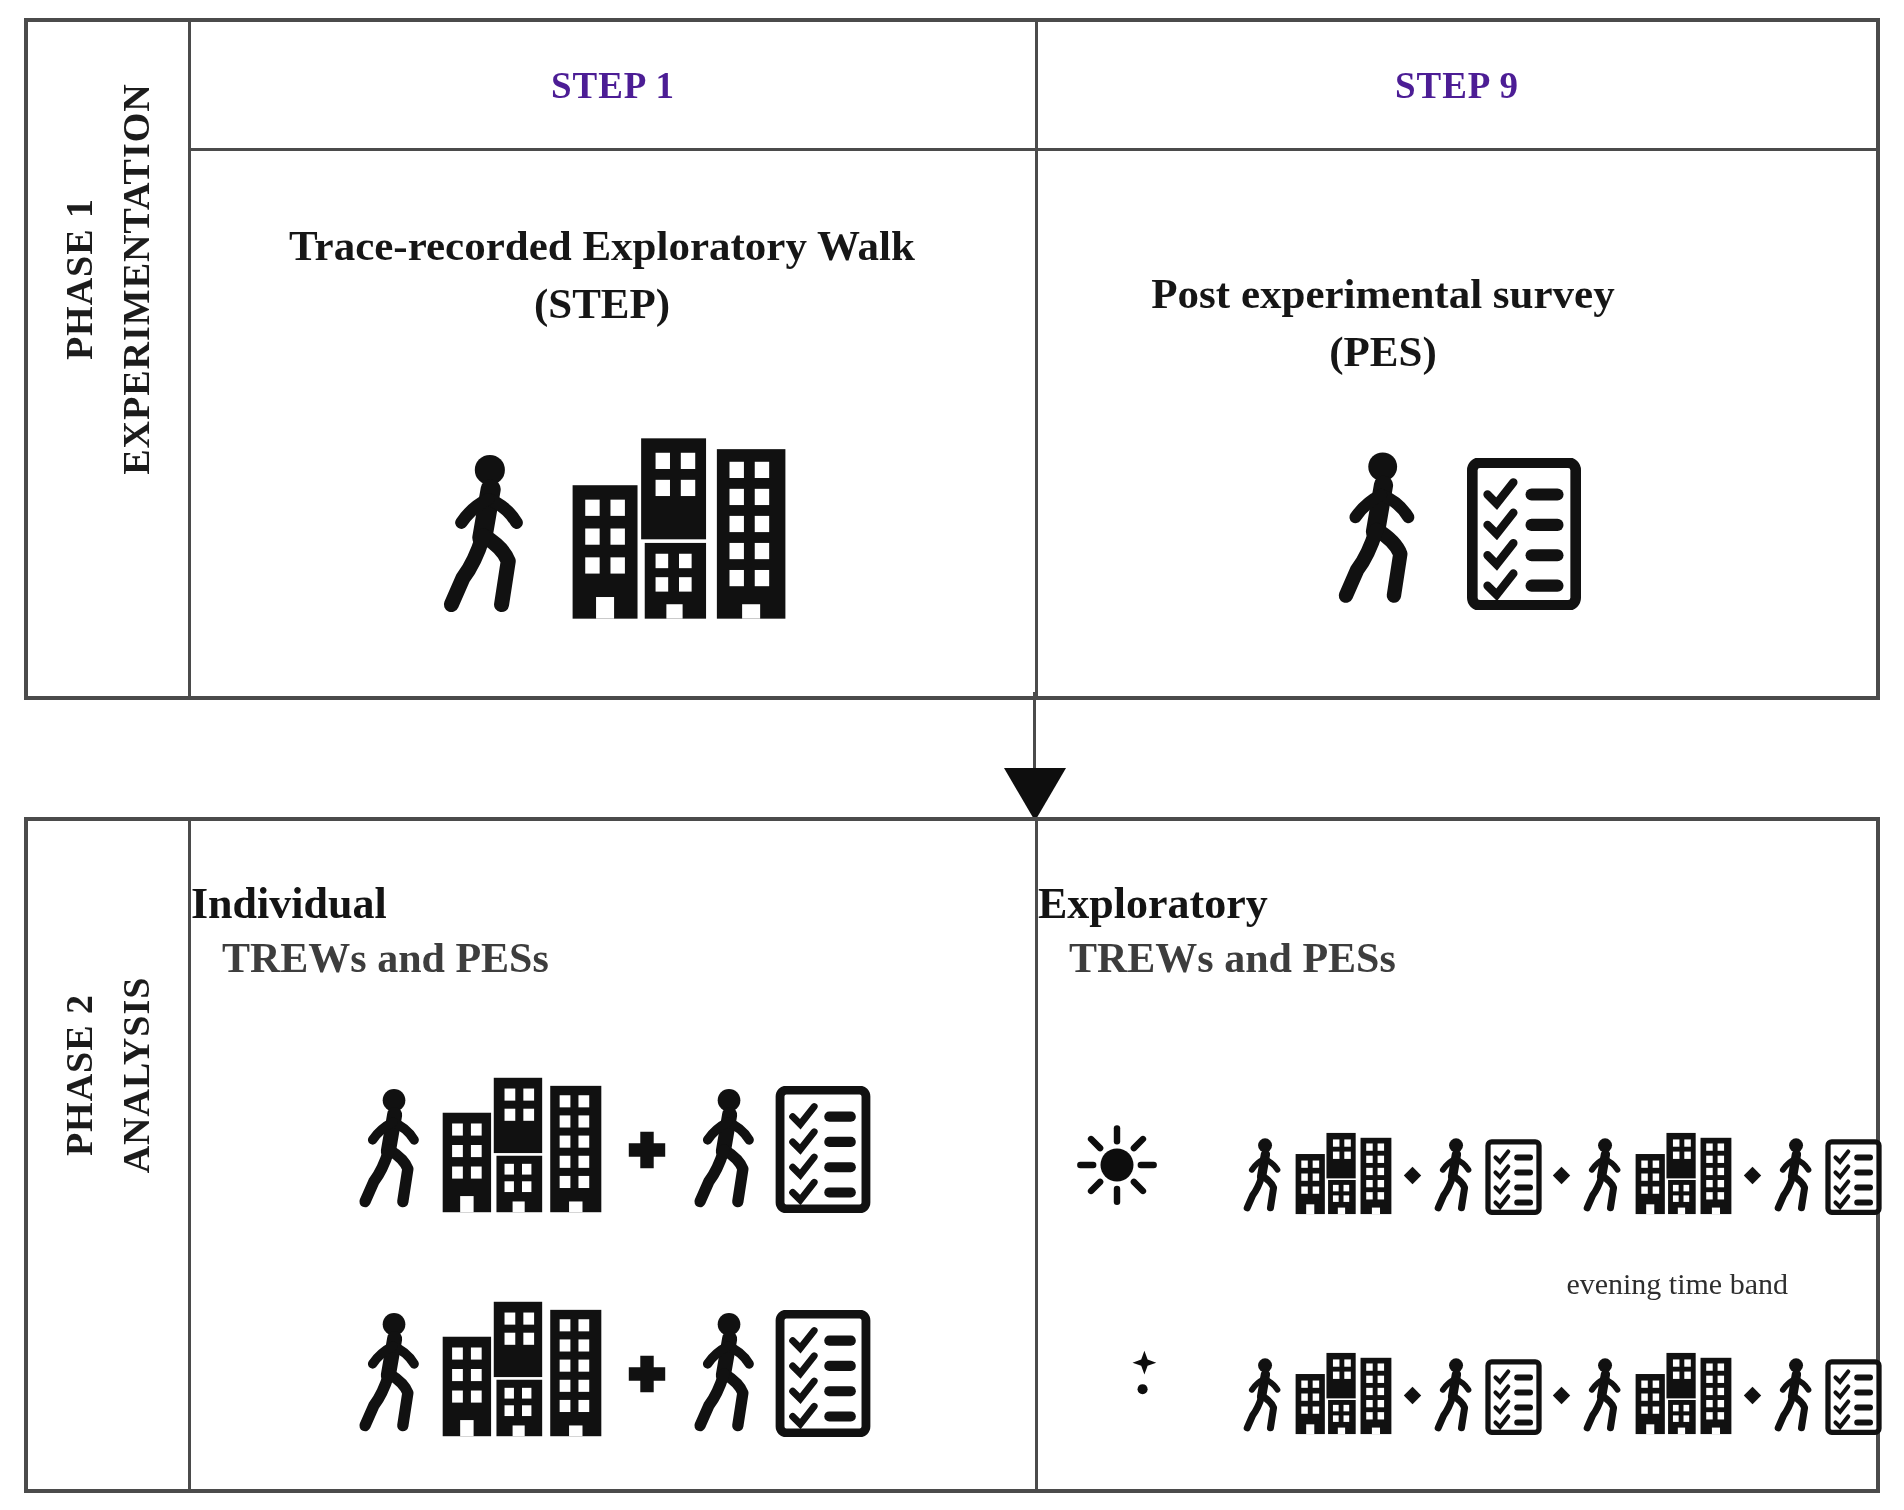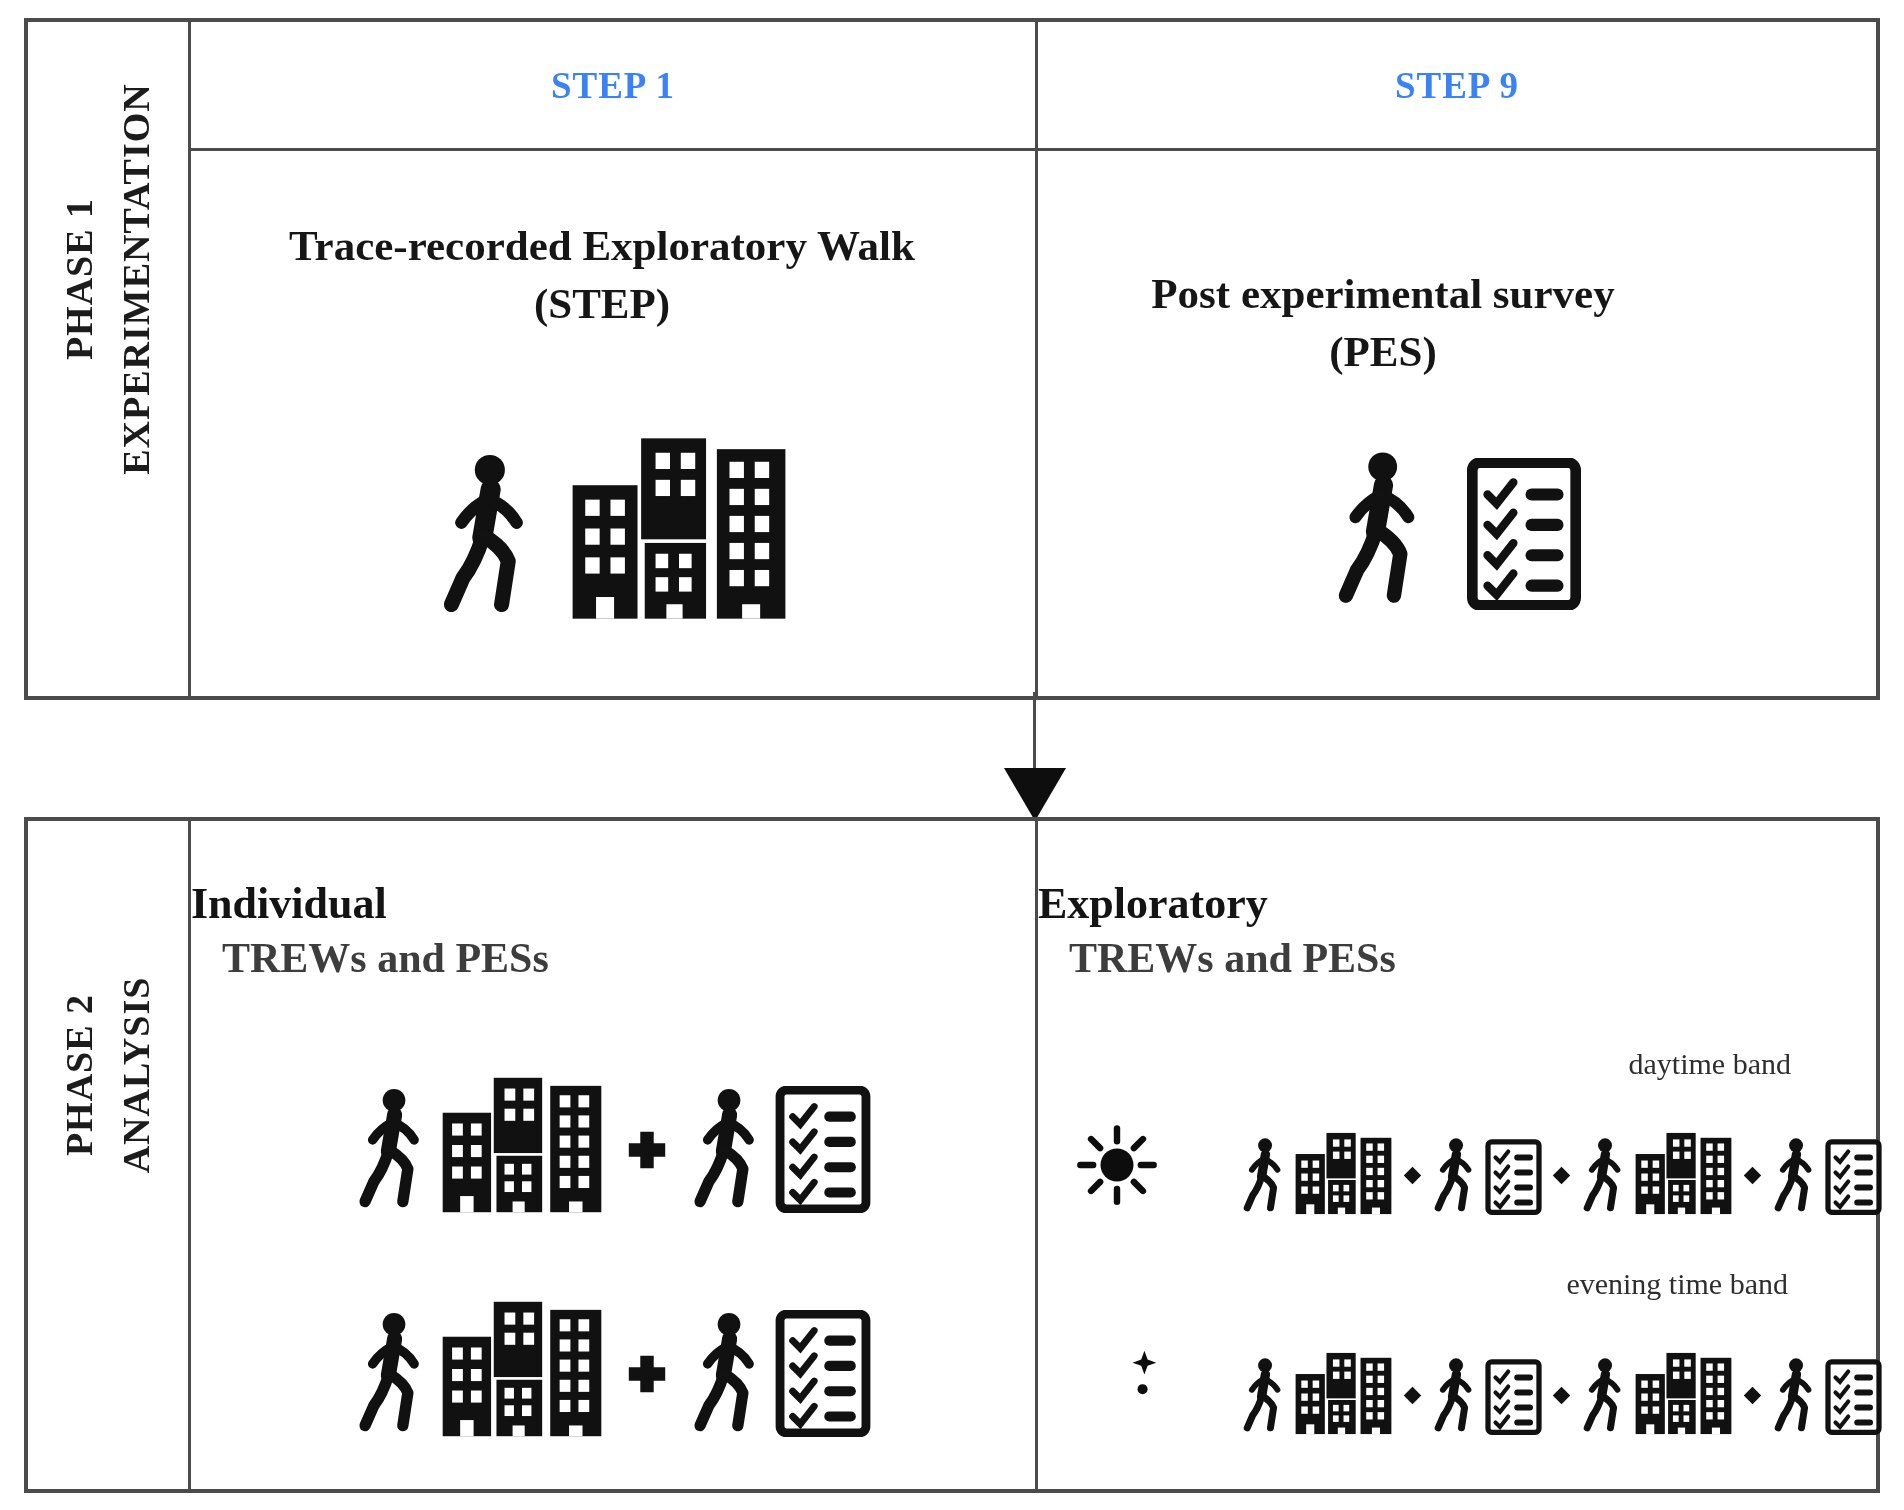--- a/index.html
+++ b/index.html
@@ -17,21 +17,21 @@
   .header-divider{position:absolute;top:126px;left:160px;right:0;height:3px;background:#4b4b4b;}
 
   
   .phase-col{position:absolute;left:0;top:0;bottom:0;width:160px;display:flex;
              align-items:center;justify-content:center;}
   .phase-label{transform:translateY(-80px) rotate(-90deg);white-space:nowrap;text-align:center;
                font-weight:bold;font-size:38px;line-height:57px;letter-spacing:1px;color:#1c1c1c;}
 
   
   .step-header{position:absolute;top:0;height:126px;display:flex;align-items:center;
-               justify-content:center;font-size:37px;font-weight:bold;letter-spacing:1px;color:#3b82f6;}
+               justify-content:center;font-size:37px;font-weight:bold;letter-spacing:1px;color:#4c1d95;}
   .step-header.s1{left:163px;width:844px;}
   .step-header.s2{left:1010px;width:838px;}
 
   .cell-title{position:absolute;top:196px;text-align:center;font-weight:bold;color:#161616;}
   .cell-title.t1{left:152px;width:844px;text-align:center;}
   .cell-title.t2{left:1010px;width:690px;margin-top:48px;}
   .cell-title .l1{font-size:43px;line-height:56px;}
   .cell-title .l2{font-size:43px;line-height:60px;}
 
   .sec-title{position:absolute;top:56px;text-align:left;}
@@ -266,21 +266,20 @@
           <use href="#sym-plus"></use>
         </svg>
         <svg class="icon i-walking-person">
           <use href="#sym-walking-person"></use>
         </svg>
         <svg class="icon i-checklist">
           <use href="#sym-checklist"></use>
         </svg>
       </div>
 
-    <div class="band-label day">daytime band</div>
     <div class="icon-row icons-sm row-band row-day">
       <span class="icon-row icons-sm time-icon" style="position:static;">
           <svg class="icon i-sun">
             <use href="#sym-sun"></use>
           </svg>
         </span>
       <span class="icon-row icons-sm" style="position:static;gap:8px;">
           <svg class="icon i-walking-person">
             <use href="#sym-walking-person"></use>
           </svg>

